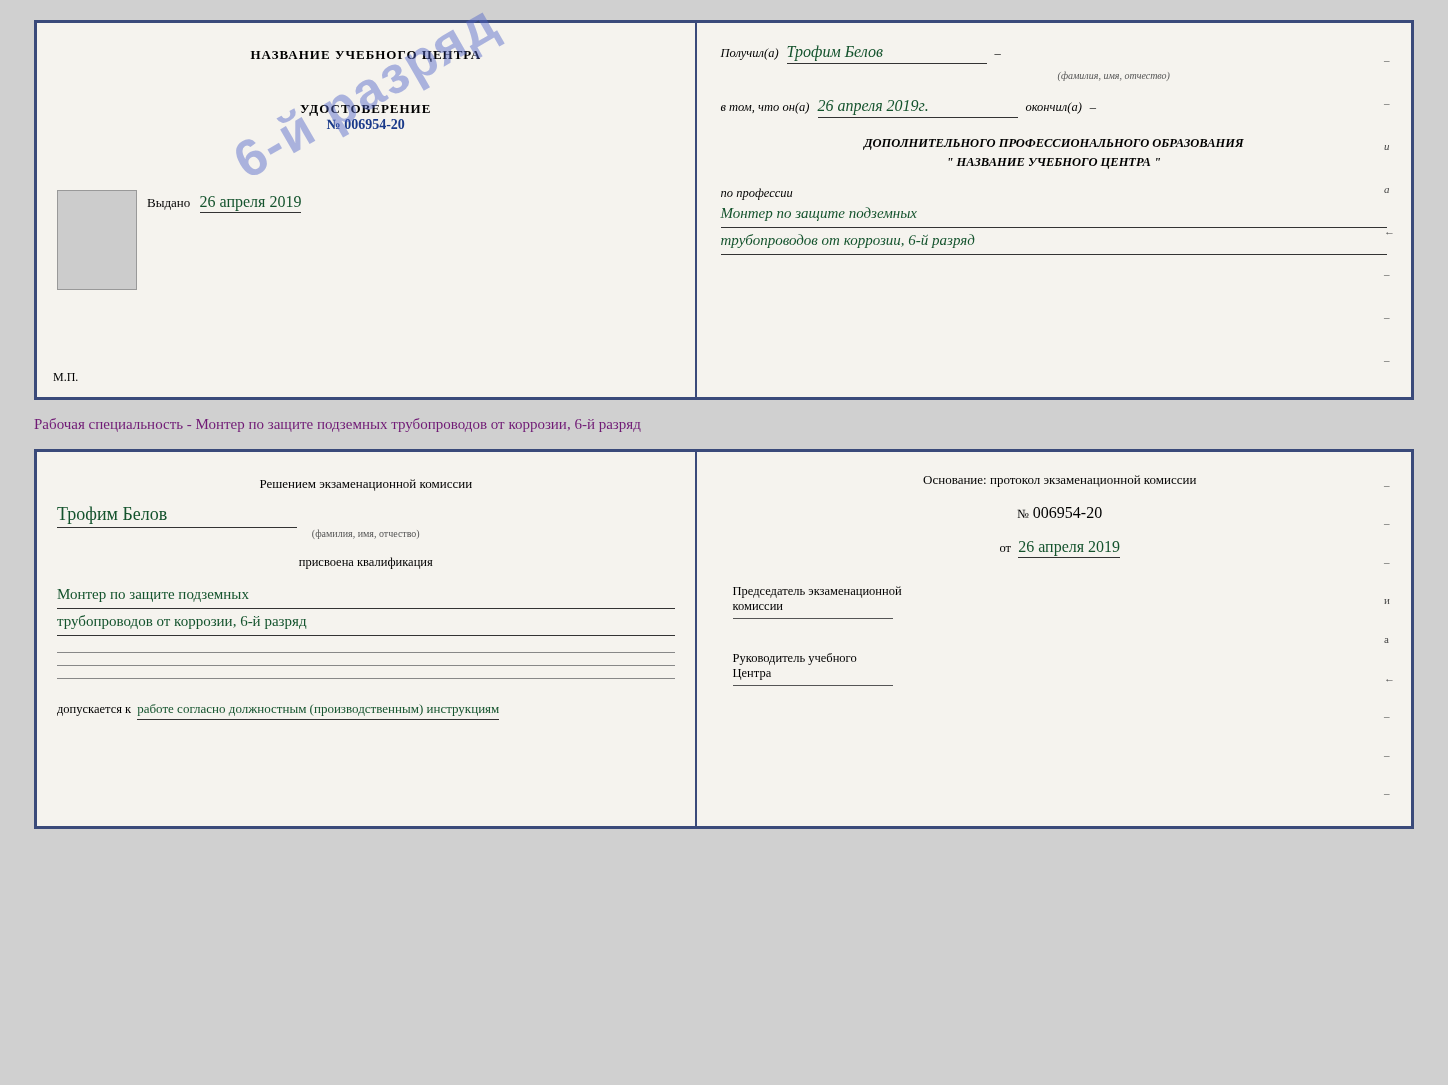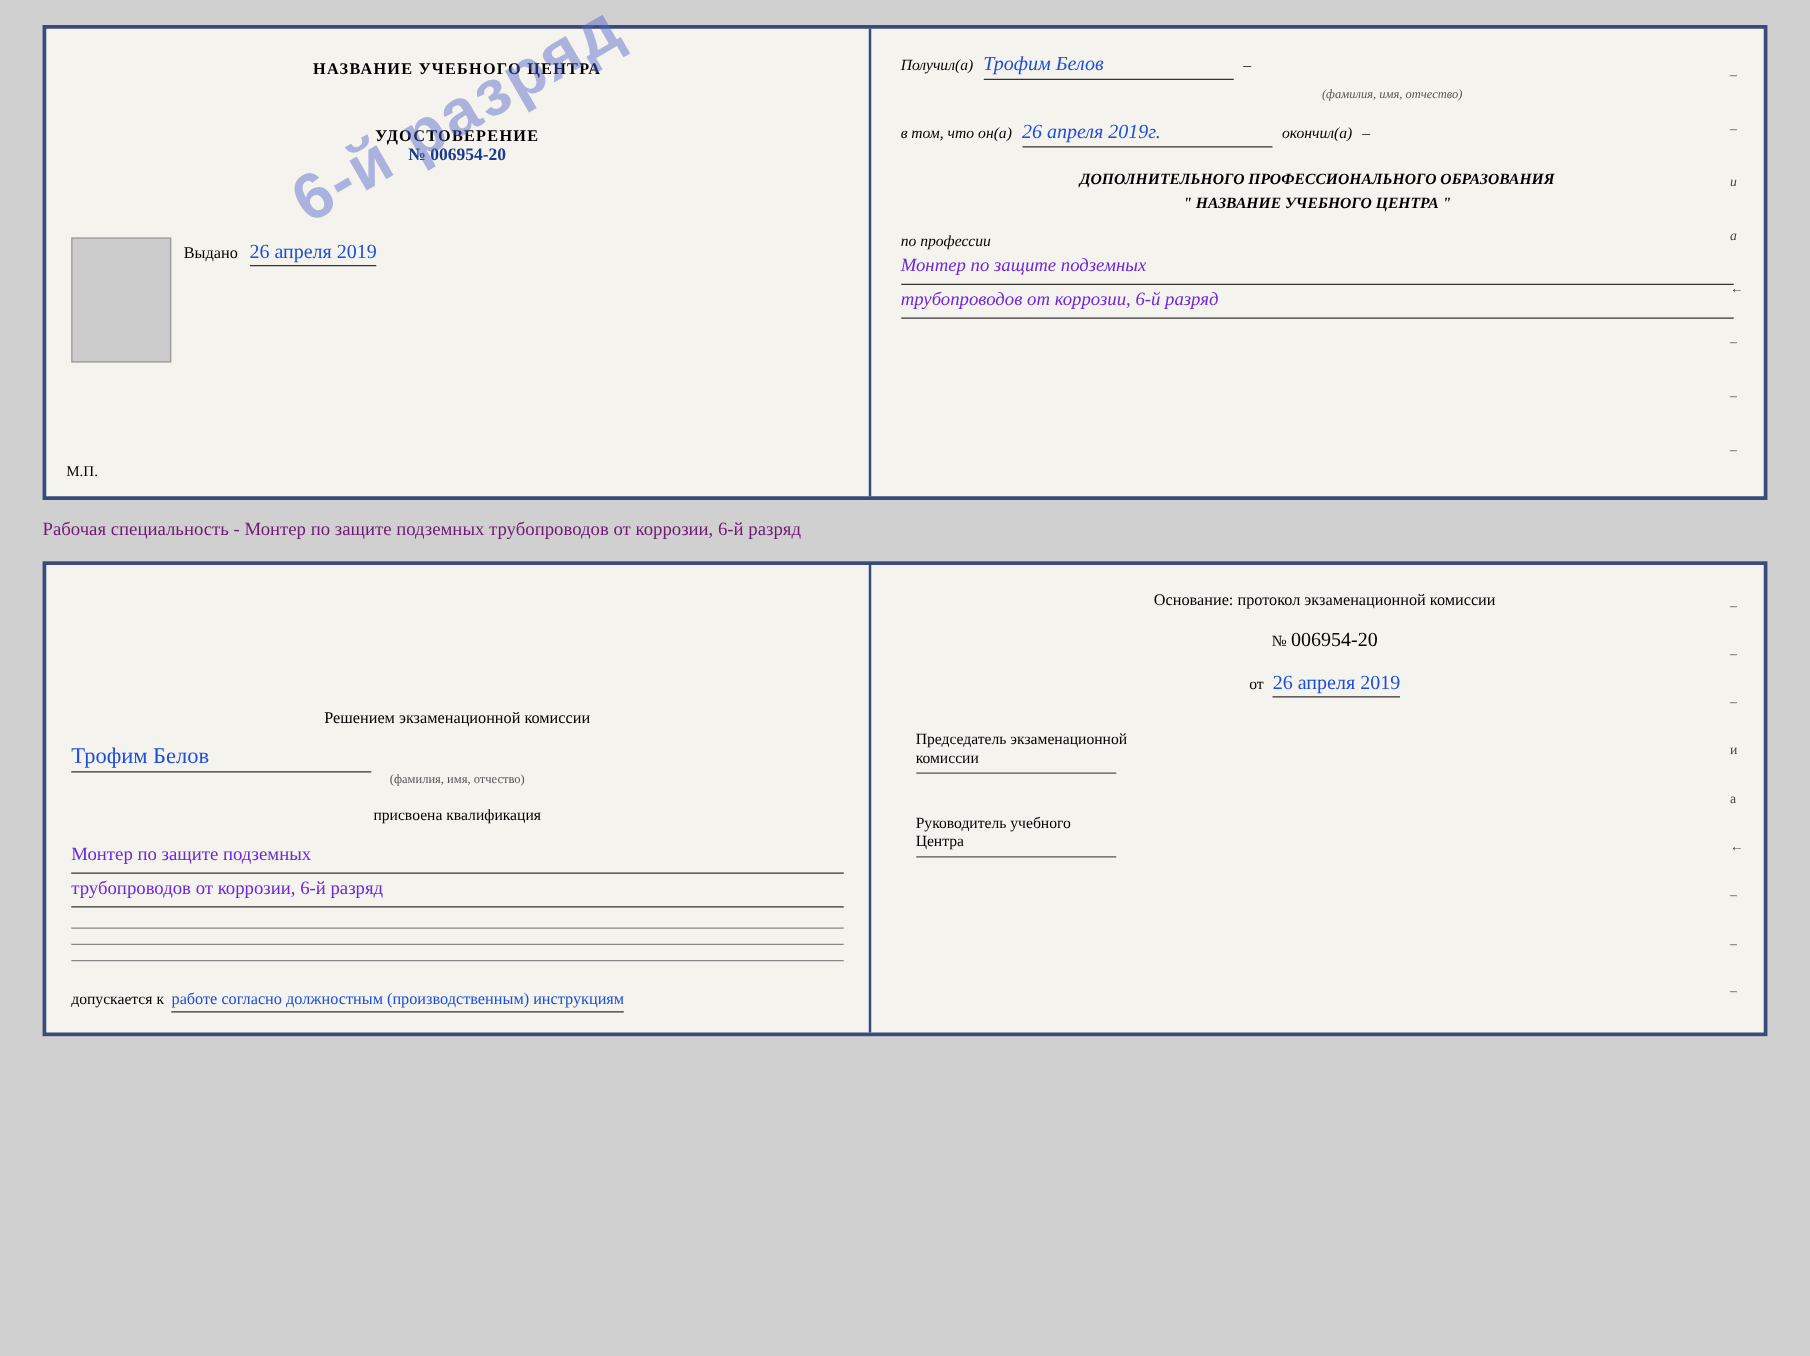--- a/index.html
+++ b/index.html
@@ -116,21 +116,21 @@
 
     .mp-label {
       font-size: 12px;
       position: absolute;
       bottom: 12px;
       left: 16px;
     }
 
     .handwritten {
       font-family: 'Segoe Script', 'Comic Sans MS', cursive;
-      color: #1d4ed8;
+      color: #14532d;
       font-size: 16px;
       border-bottom: 1px solid #333;
       padding-bottom: 2px;
     }
 
     .handwritten-underline {
       border-bottom: 1px solid #333;
       display: inline-block;
       min-width: 200px;
     }
@@ -147,21 +147,21 @@
       line-height: 1.5;
     }
 
     .profession-block {
       font-size: 12.5px;
       margin-top: 4px;
     }
 
     .handwritten-profession {
       font-family: 'Segoe Script', 'Comic Sans MS', cursive;
-      color: #6d28d9;
+      color: #14532d;
       font-size: 15px;
       line-height: 1.6;
       border-bottom: 1px solid #333;
       display: block;
     }
 
     .separator-line {
       border: none;
       border-top: 1px solid #888;
       margin: 2px 0;
@@ -187,21 +187,20 @@
 
     .cert-bottom-left {
       width: 48%;
       border-right: 2px solid #3a4a7a;
       padding: 24px 20px 16px 20px;
       display: flex;
       flex-direction: column;
       gap: 8px;
       font-size: 13px;
       position: relative;
-      justify-content: flex-end;
     }
 
     .cert-bottom-right {
       width: 52%;
       padding: 20px 24px 16px 36px;
       display: flex;
       flex-direction: column;
       gap: 8px;
       font-size: 13px;
       position: relative;

